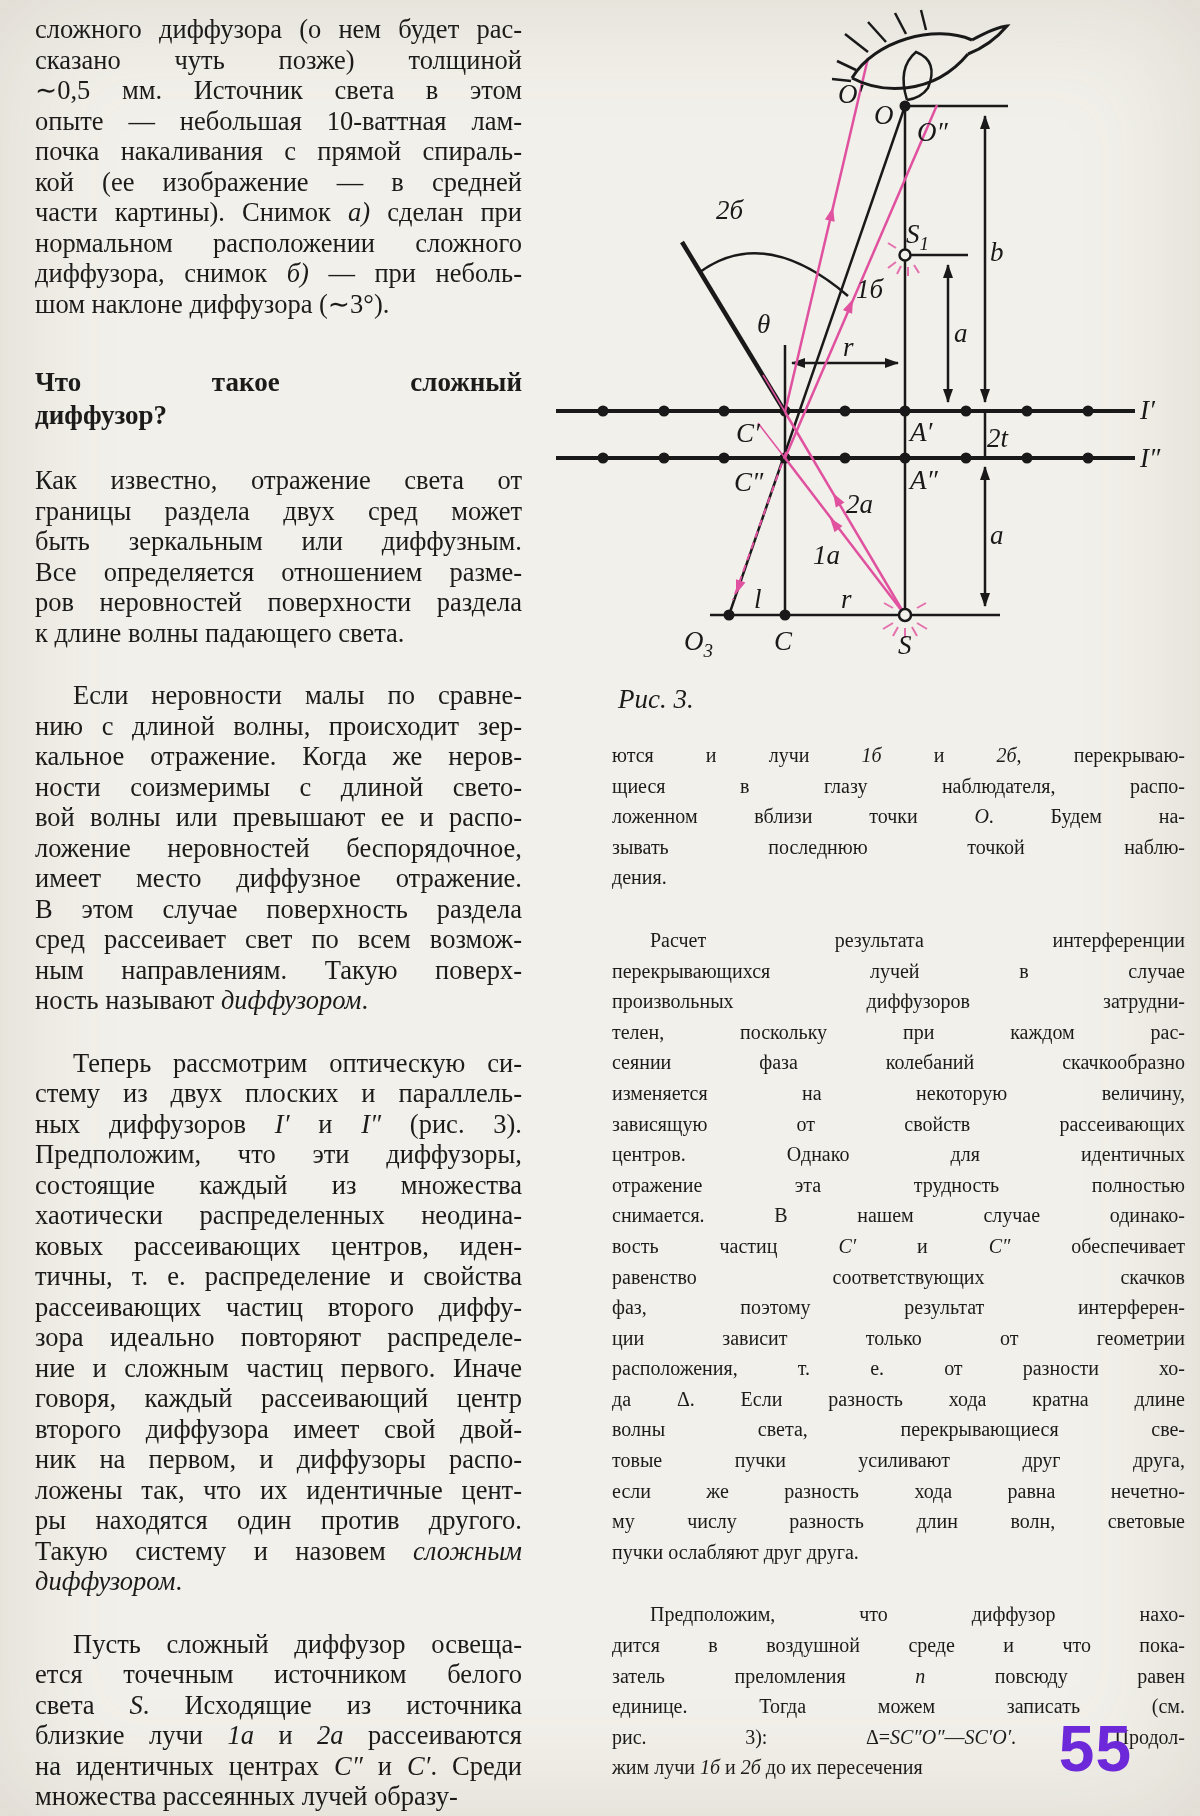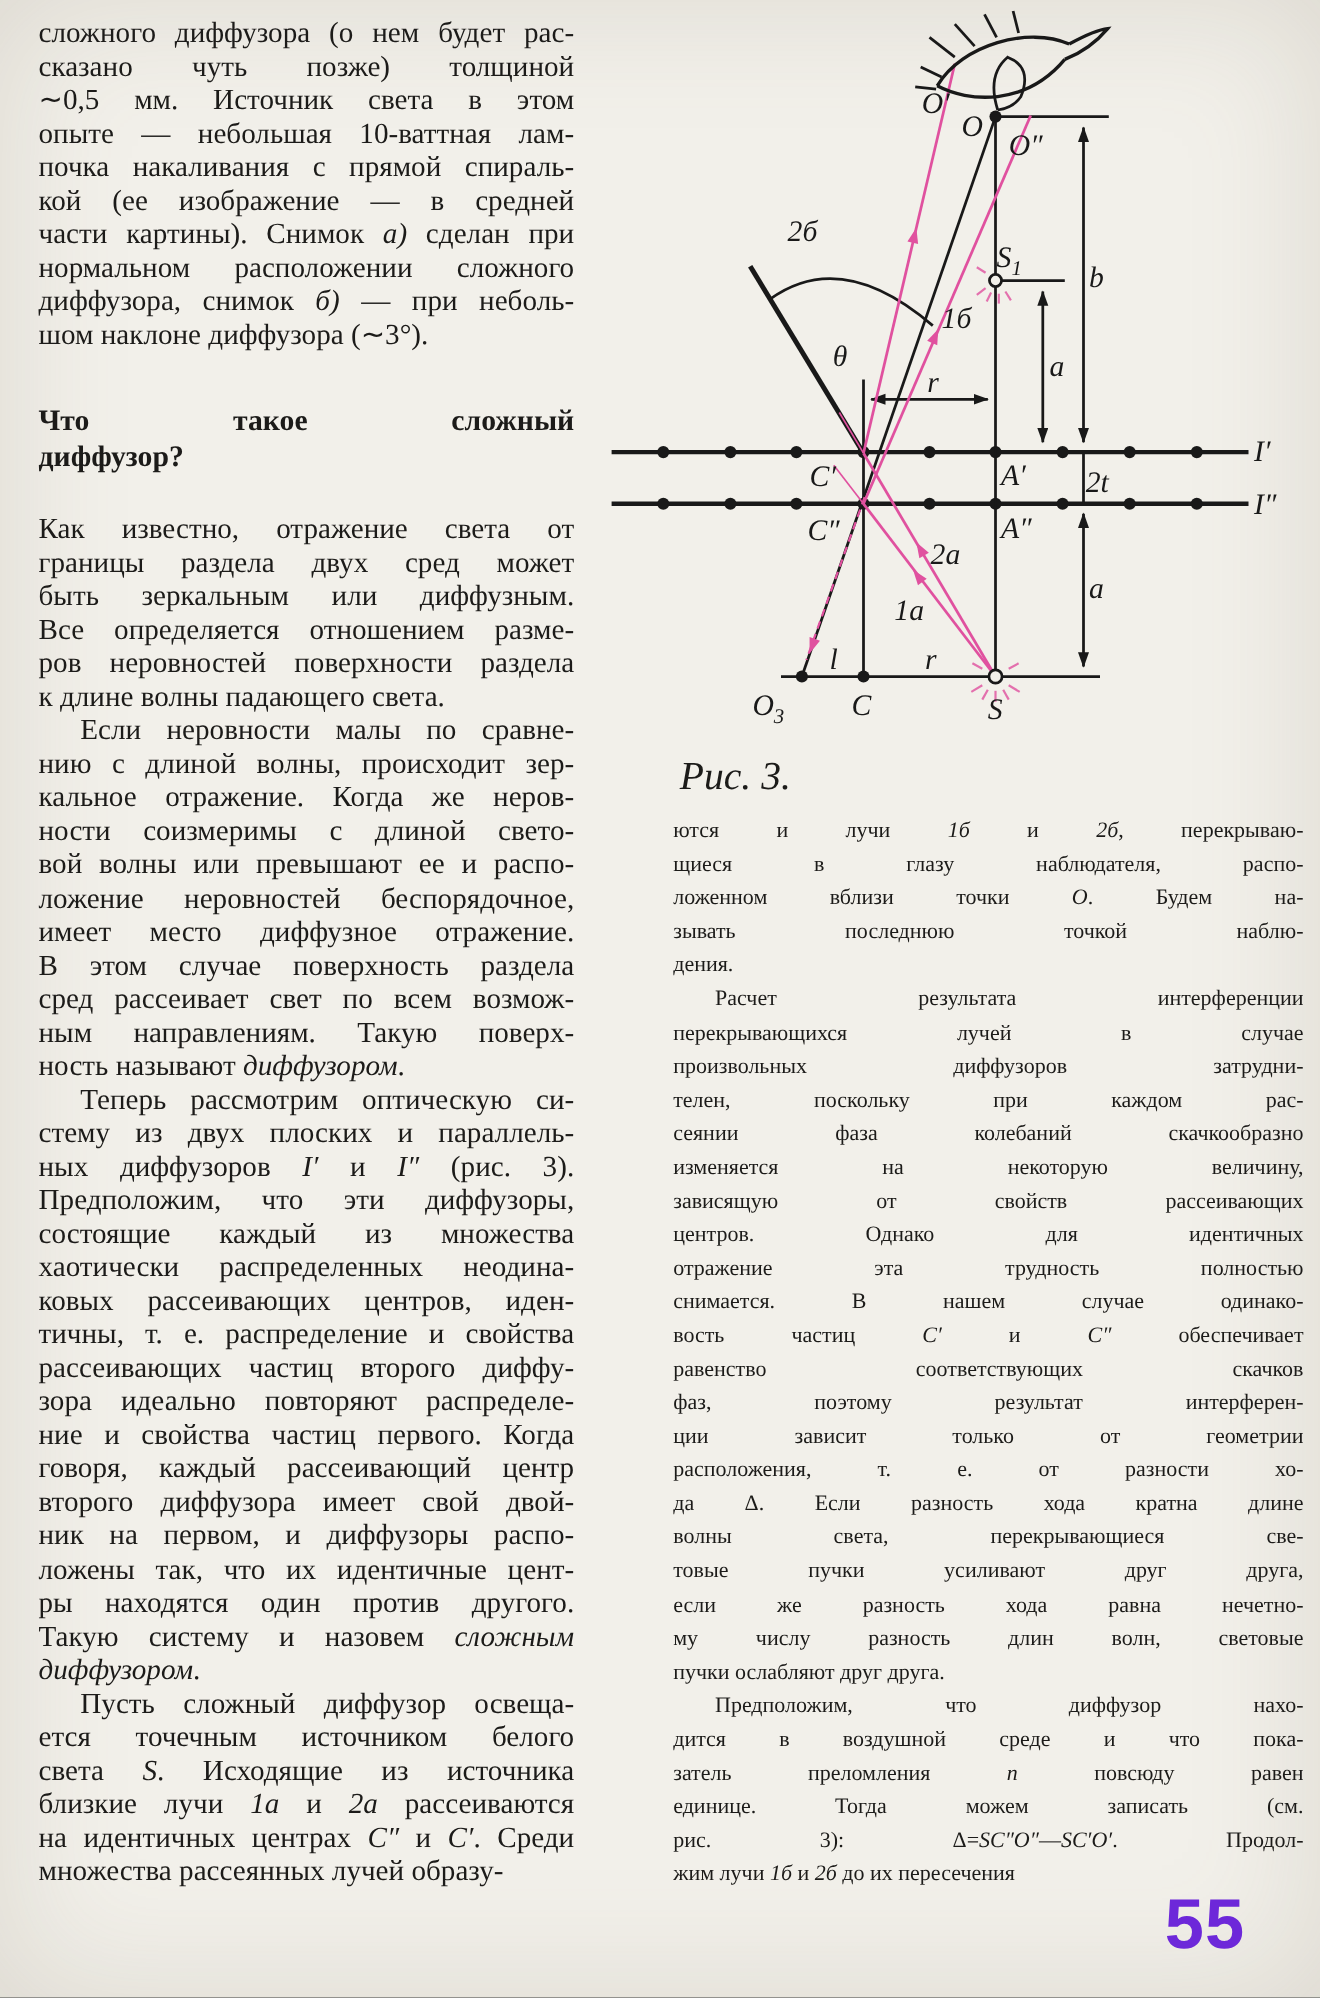--- a/index.html
+++ b/index.html
@@ -9,26 +9,26 @@
     box-shadow:inset 0 0 120px rgba(120,110,90,.18);
     font-family:"Liberation Serif", serif;
     color:#1c1b19;
   }
   .col{position:absolute;}
   .tl{
     text-align:justify;text-align-last:justify;
     white-space:nowrap;overflow:visible;
   }
   .tl.last{text-align-last:left;}
-  .tl.ind{text-indent:38px;}
+  .tl.ind{text-indent:38px;margin-top:32px;}
   .left-col{left:35px;top:14px;width:487px;font-size:26.5px;line-height:30.5px;}
   .right-col{left:612px;top:740px;width:573px;font-size:20px;line-height:30.6px;}
   .heading{font-weight:bold;font-size:27px;line-height:33px;margin-top:47px;margin-bottom:33px;}
   .heading div{text-align:center;}
-  .caption{position:absolute;left:618px;top:684px;font-size:36px;font-style:italic;}
+  .caption{position:absolute;left:618px;top:684px;font-size:27px;font-style:italic;}
   .pagenum{
     position:absolute;left:1022px;top:1712px;width:110px;text-align:right;
     font-family:"Liberation Sans", sans-serif;font-weight:700;font-size:64px;color:#6d28d9;
     letter-spacing:1px;
   }
   .fig{position:absolute;left:530px;top:0;width:670px;height:672px;}
   .flabel{font-family:"Liberation Serif", serif;font-size:27px;fill:#191919;}
   .flabel.it{font-style:italic;}
   svg .k{stroke:#191919;fill:none;}
   svg .pink{stroke:#e0519f;fill:none;}
@@ -80,21 +80,21 @@
         <div class="tl ind">Теперь рассмотрим оптическую си-</div>
         <div class="tl">стему из двух плоских и параллель-</div>
         <div class="tl">ных диффузоров <i>I′</i> и <i>I″</i> (рис. 3).</div>
         <div class="tl">Предположим, что эти диффузоры,</div>
         <div class="tl">состоящие каждый из множества</div>
         <div class="tl">хаотически распределенных неодина-</div>
         <div class="tl">ковых рассеивающих центров, иден-</div>
         <div class="tl">тичны, т. е. распределение и свойства</div>
         <div class="tl">рассеивающих частиц второго диффу-</div>
         <div class="tl">зора идеально повторяют распределе-</div>
-        <div class="tl">ние и свойства частиц первого. Когда</div>
+        <div class="tl">ние и сложным частиц первого. Иначе</div>
         <div class="tl">говоря, каждый рассеивающий центр</div>
         <div class="tl">второго диффузора имеет свой двой-</div>
         <div class="tl">ник на первом, и диффузоры распо-</div>
         <div class="tl">ложены так, что их идентичные цент-</div>
         <div class="tl">ры находятся один против другого.</div>
         <div class="tl">Такую систему и назовем <i>сложным</i></div>
         <div class="tl last"><i>диффузором</i>.</div>
       </div>
     <div>
         <div class="tl ind">Пусть сложный диффузор освеща-</div>

